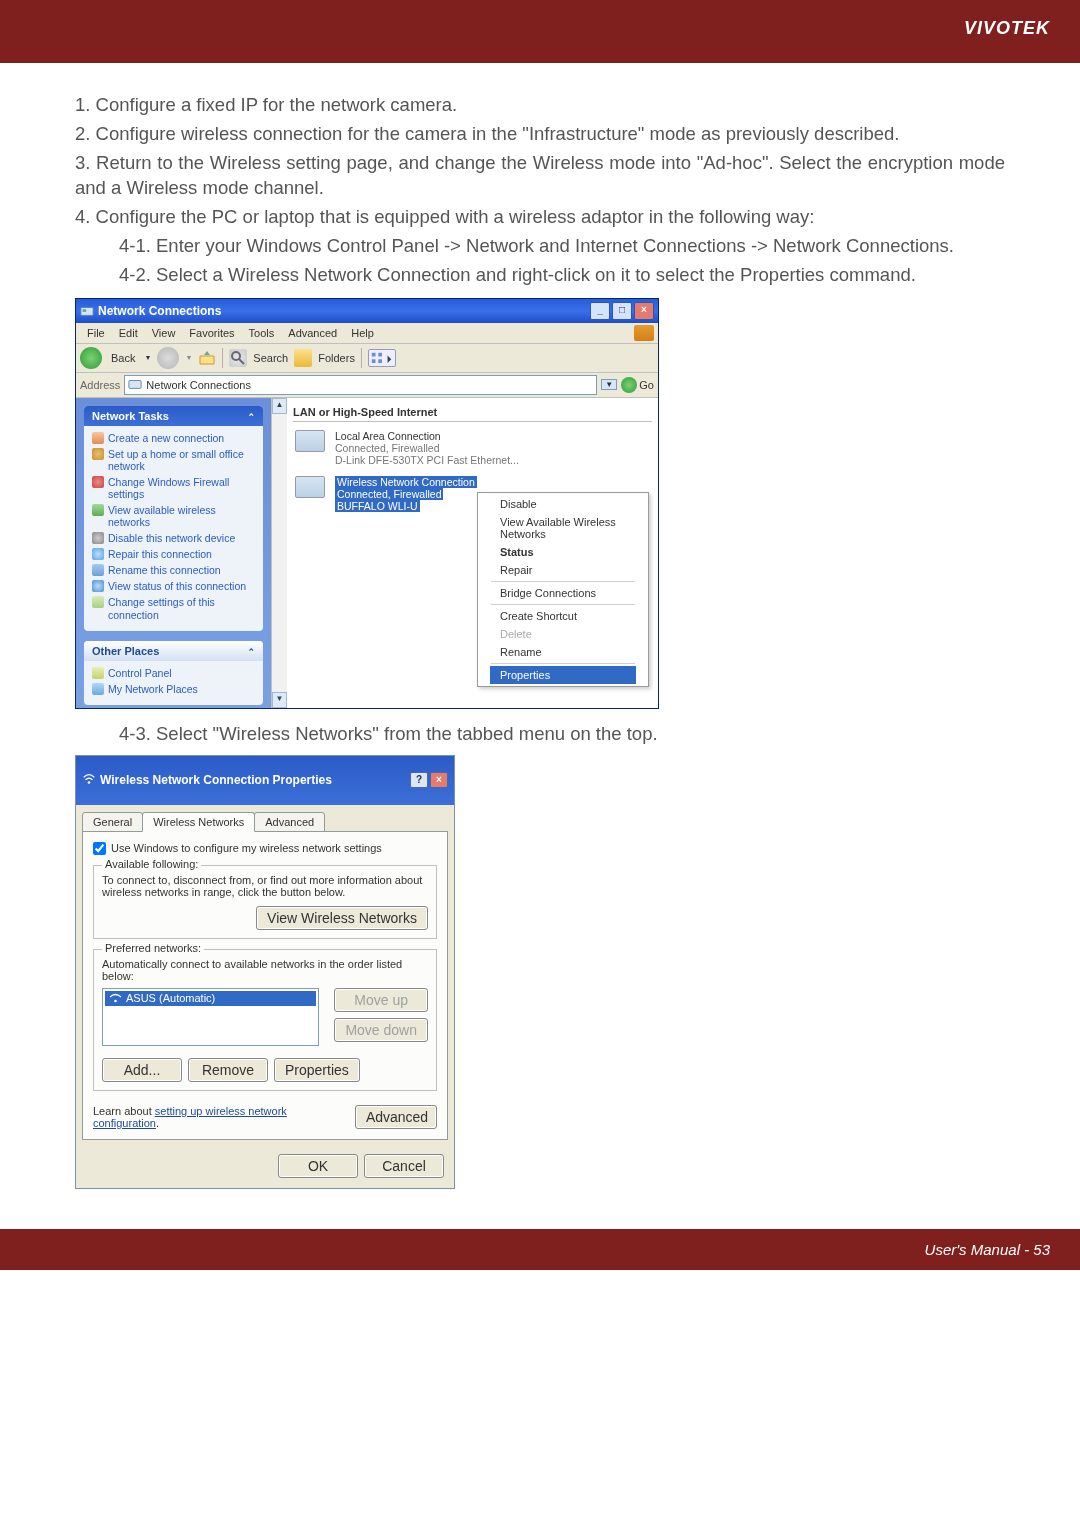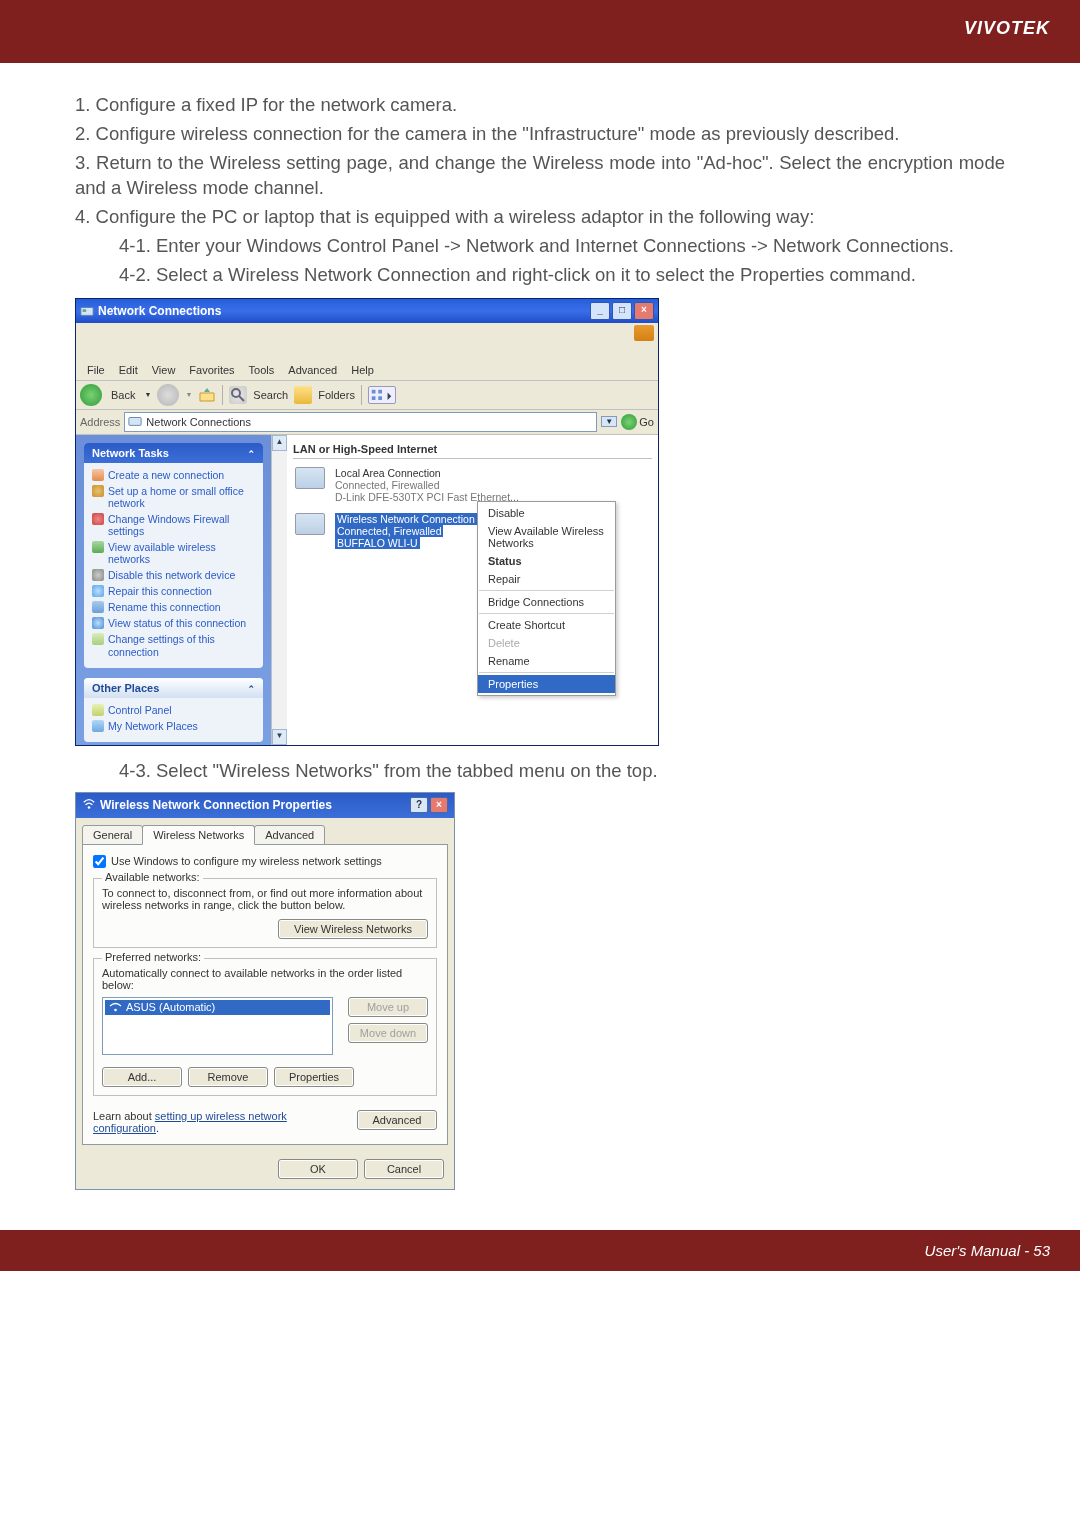--- a/index.html
+++ b/index.html
@@ -105,21 +105,20 @@
   }
   .win-menubar .win-corner {
     margin-left: auto;
     width: 20px;
     height: 16px;
     background: linear-gradient(#e69c2e,#d67f14);
     border-radius: 2px;
   }
   .win-menubar span {
     padding: 2px 7px;
-    margin-top: 37px;
   }
   .win-toolbar {
     background: #ece9d8;
     border-bottom: 1px solid #c0c0c0;
     display: flex;
     align-items: center;
     padding: 3px 4px;
     gap: 6px;
     font-size: 11px;
   }
@@ -301,27 +300,27 @@
   .conn-item.selected .conn-title,
   .sel-label {
     background: #316ac5;
     color: #fff;
     padding: 0 2px;
     display: inline-block;
   }
   .ctx-menu {
     position: absolute;
     left: 190px;
-    top: 66px;
-    width: 139px;
+    top: 94px;
+    width: 172px;
     background: #fff;
     border: 1px solid #9a9a9a;
     box-shadow: 2px 2px 4px rgba(0,0,0,0.2);
     font-size: 11px;
-    padding: 2px 0;
+    padding: 2px 12px;
   }
   .ctx-item {
     padding: 3px 10px;
     color: #333;
   }
   .ctx-item.disabled { color: #aaa; }
   .ctx-item.sel {
     background: #316ac5;
     color: #fff;
   }
@@ -337,21 +336,21 @@
     border: 1px solid #7b92af;
     font-family: Tahoma, Arial, sans-serif;
     background: #ece9d8;
     font-size: 11px;
   }
   .dlg-title {
     background: linear-gradient(#2a5bc7, #3d6fd8);
     color: #fff;
     display: flex;
     align-items: center;
-    padding: 4px 6px;
+    padding: 16px 6px;
     font-weight: bold;
     font-size: 12px;
   }
   .dlg-title .spacer { flex: 1; }
   .dlg-btn-sq {
     width: 18px;
     height: 16px;
     background: #dce7f5;
     border: 1px solid #4a69a3;
     margin-left: 2px;
@@ -423,21 +422,21 @@
   }
   .btn-row.left {
     justify-content: flex-start;
   }
   .wbtn {
     background: #ece9d8;
     border: 1px solid #888;
     border-radius: 3px;
     padding: 3px 10px;
     color: #333;
-    font-size: 11px;
+    font-size: 14px;
     min-width: 80px;
     text-align: center;
     box-shadow: inset 0 0 0 1px #fff;
   }
   .wbtn.disabled {
     color: #a0a0a0;
   }
   .listbox {
     border: 1px solid #7f9db9;
     background: #fff;
@@ -686,21 +685,21 @@
       <div class="tab active">Wireless Networks</div>
       <div class="tab">Advanced</div>
     </div>
     <div class="tab-panel">
       <label class="chkrow">
         <input type="checkbox" checked="" style="">
         <span>Use Windows to configure my wireless network settings</span>
       </label>
 
       <div class="fieldset">
-        <span class="legend">Available networks:</span>
+        <span class="legend">Available following:</span>
         <div style="margin-bottom:8px;">To connect to, disconnect from, or find out more information about wireless networks in range, click the button below.</div>
         <div class="btn-row">
           <div class="wbtn" style="min-width:150px;">View Wireless Networks</div>
         </div>
       </div>
 
       <div class="fieldset">
         <span class="legend">Preferred networks:</span>
         <div>Automatically connect to available networks in the order listed below:</div>
         <div style="display:flex; gap:15px;">

